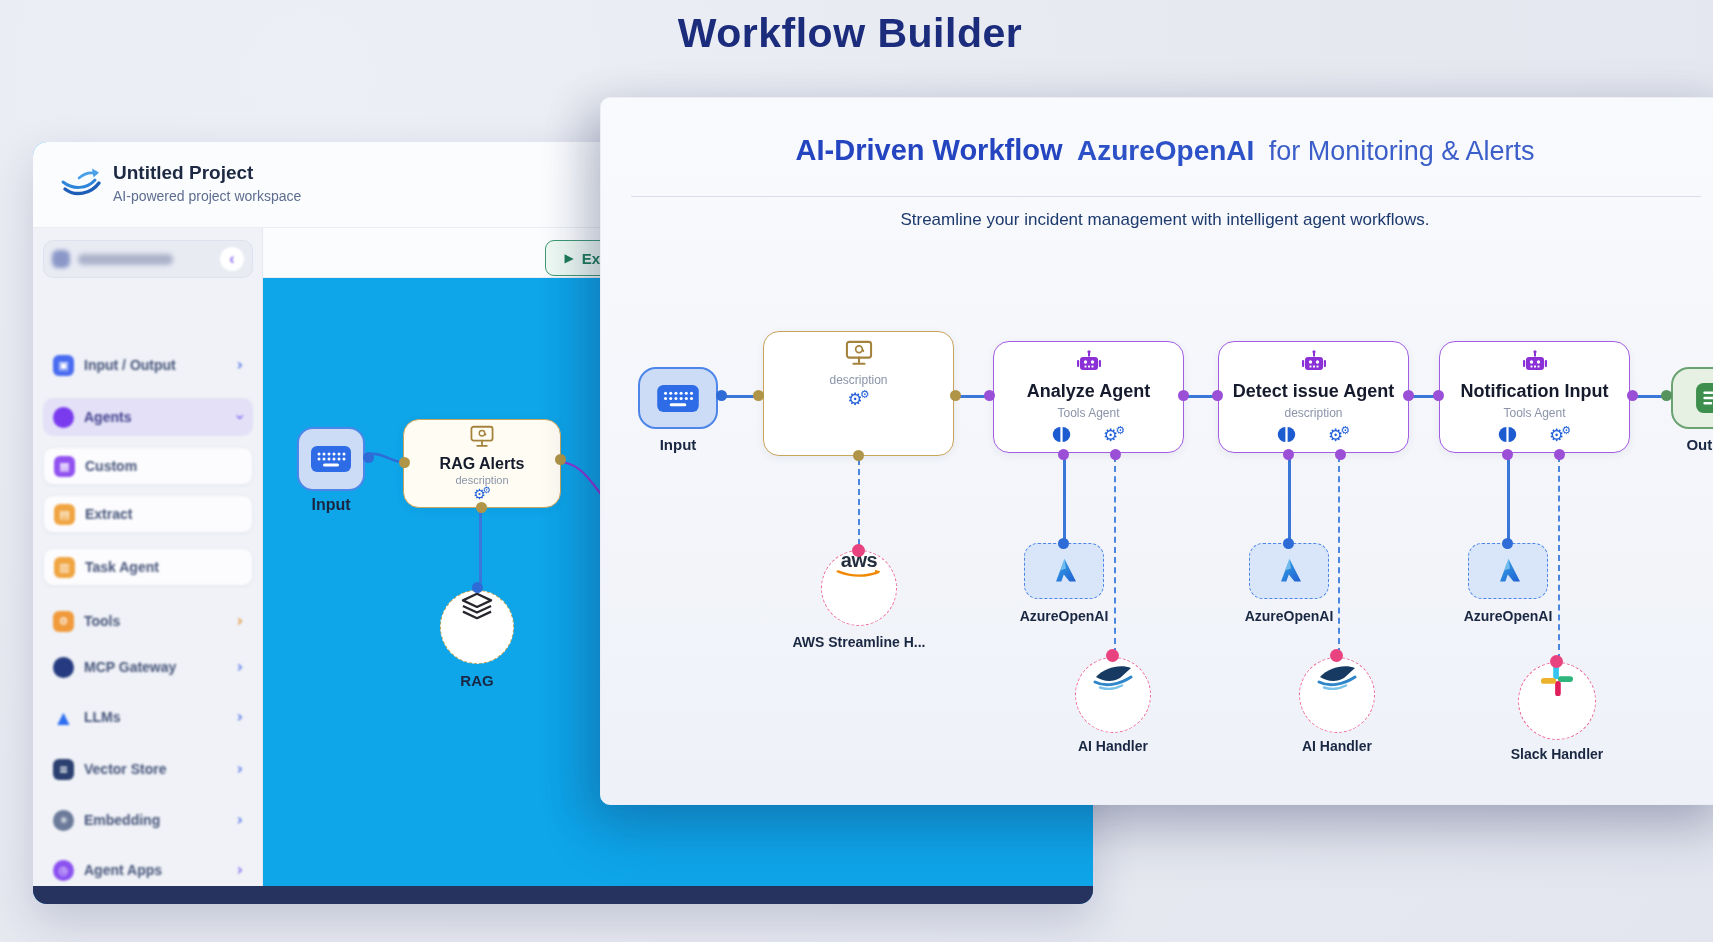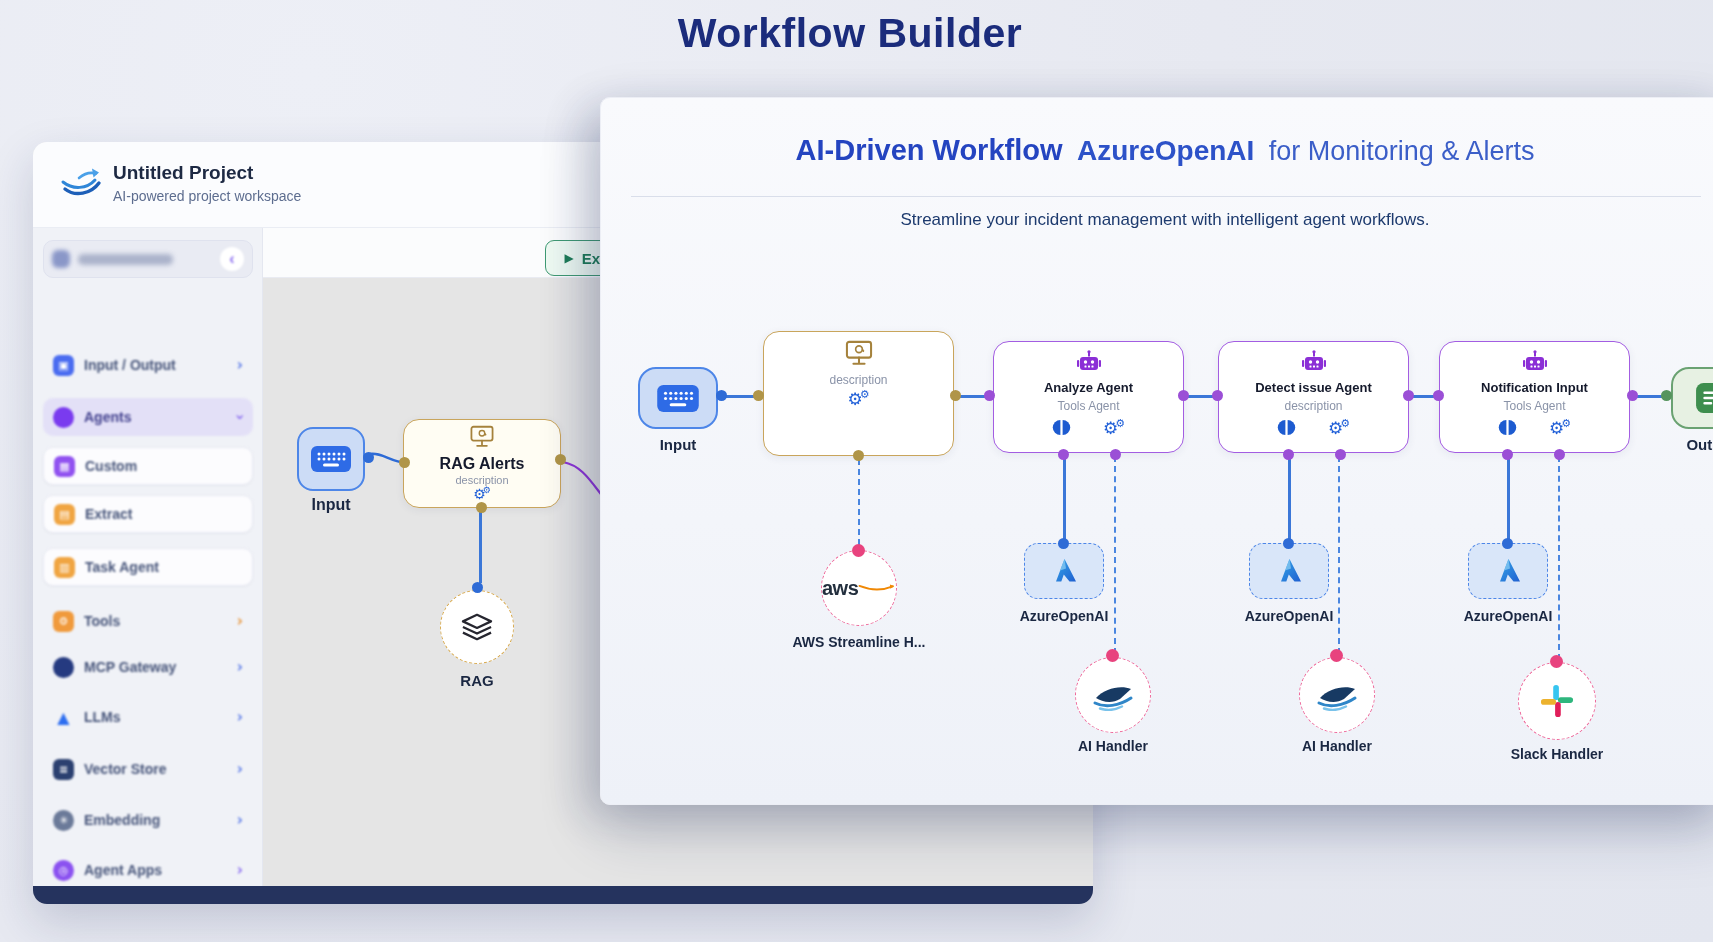--- a/index.html
+++ b/index.html
@@ -11,21 +11,21 @@
     color:#1a2742;
   }
   .abs{position:absolute}
 
   
   .page-title{position:absolute;left:400px;top:10px;width:900px;text-align:center;
     font-size:41px;font-weight:800;letter-spacing:.5px;color:#1b2c7c}
 
   
   .window{position:absolute;left:33px;top:142px;width:1060px;height:762px;
-    background:#e5e5e5;border-radius:14px;overflow:hidden;
+    background:#0ea5e9;border-radius:14px;overflow:hidden;
     box-shadow:0 18px 45px rgba(30,40,90,.18);z-index:1}
   .whead{position:absolute;left:0;top:0;width:100%;height:86px;background:#fbfcfe;
     border-bottom:1px solid #eaedf4}
   .wtitle{position:absolute;left:80px;top:20px;font-size:19px;font-weight:800;color:#1d2943}
   .wsub{position:absolute;left:80px;top:46px;font-size:14px;color:#5d6d8f}
   .sidebar-bg{position:absolute;left:0;top:86px;width:230px;height:658px;
     background:#f0f2f7;border-right:1px solid #e4e7f0}
   .brand-pill{position:absolute;left:10px;top:98px;width:210px;height:38px;border-radius:10px;
     background:#e9ebf3;border:1px solid #dfe2ee;display:flex;align-items:center;padding:0 8px;gap:8px}
   .brand-ico{width:18px;height:18px;border-radius:6px;background:#8a97c8;filter:blur(2.2px)}
@@ -70,31 +70,31 @@
   .dpink{background:#e8437e;width:13px;height:13px}
   .hline{position:absolute;height:2.5px;background:#3b77d8;border-radius:2px;z-index:4}
   .vline{position:absolute;width:2.5px;background:#3b77d8;z-index:4}
   .vdash{position:absolute;width:0;border-left:2.5px dashed #4a86e0;z-index:4}
 
   .acard{position:absolute;background:#fff;border-radius:16px;text-align:center;
     box-shadow:0 2px 8px rgba(40,50,100,.07);padding-top:8px;z-index:5}
   .gold-card{border:1.6px solid #c9a55c}
   .purple-card{border:1.6px solid #a35de2}
   .card-title{font-size:14px;font-weight:700;color:#151a2c;line-height:1.25;padding:0 8px;margin-top:2px}
-  .card-title.lg{font-size:13px}
+  .card-title.lg{font-size:18px}
   .card-sub{font-size:12px;color:#8a93a8;margin-top:3px}
   .icon-row{display:flex;justify-content:center;gap:32px;margin-top:5px;align-items:center}
   .gears{color:#2160d8;white-space:nowrap;line-height:1;font-family:"DejaVu Sans",sans-serif}
   .gears .g1{font-size:17px}
   .gears .g2{font-size:11px;margin-left:-3px;vertical-align:7px;display:inline-block}
   .gears.sm .g1{font-size:14px}
   .gears.sm .g2{font-size:9px;vertical-align:6px}
 
-  .hcircle{position:absolute;background:#fff;border-radius:50%;display:flex;flex-direction:row;
-    align-items:center;justify-content:center;z-index:5}
+  .hcircle{position:absolute;background:#fff;border-radius:50%;display:flex;flex-direction:column;
+    align-items:center;justify-content:flex-start;z-index:5}
   .pinkdash{border:1.6px dashed #ef6095}
   .golddash{border:1.6px dashed #d9a94a}
   .azbox{position:absolute;width:80px;height:56px;border-radius:14px;background:#d9e6f9;
     border:1.8px dashed #4d86e8;display:flex;align-items:center;justify-content:center;z-index:5}
   .aws-word{font-size:20px;font-weight:700;color:#232f3e;letter-spacing:-.5px;line-height:.9;text-align:center}
 
   
   .overlay{position:absolute;left:600px;top:97px;width:1130px;height:708px;border-radius:10px;
     background:linear-gradient(180deg,#f9fafd 0%,#f3f5fa 60%,#eef1f8 100%);
     border:1px solid #eceef5;

